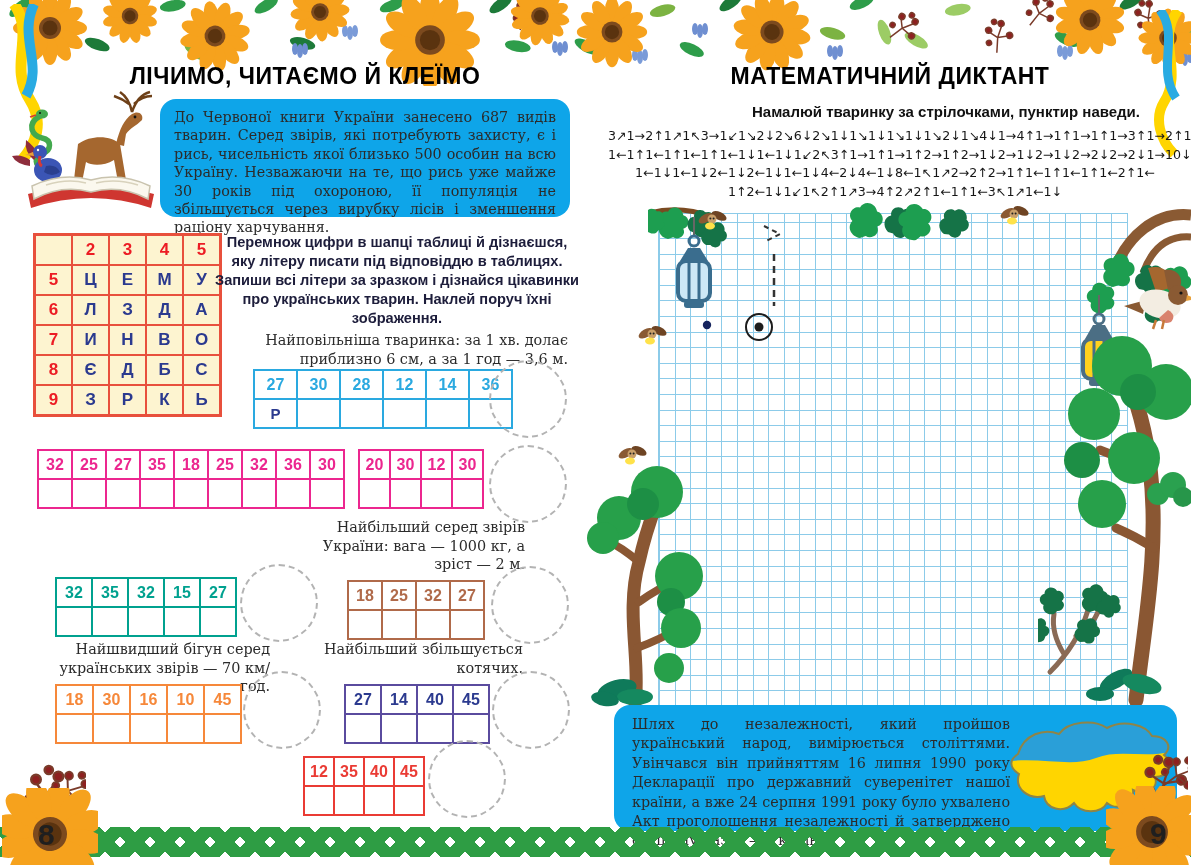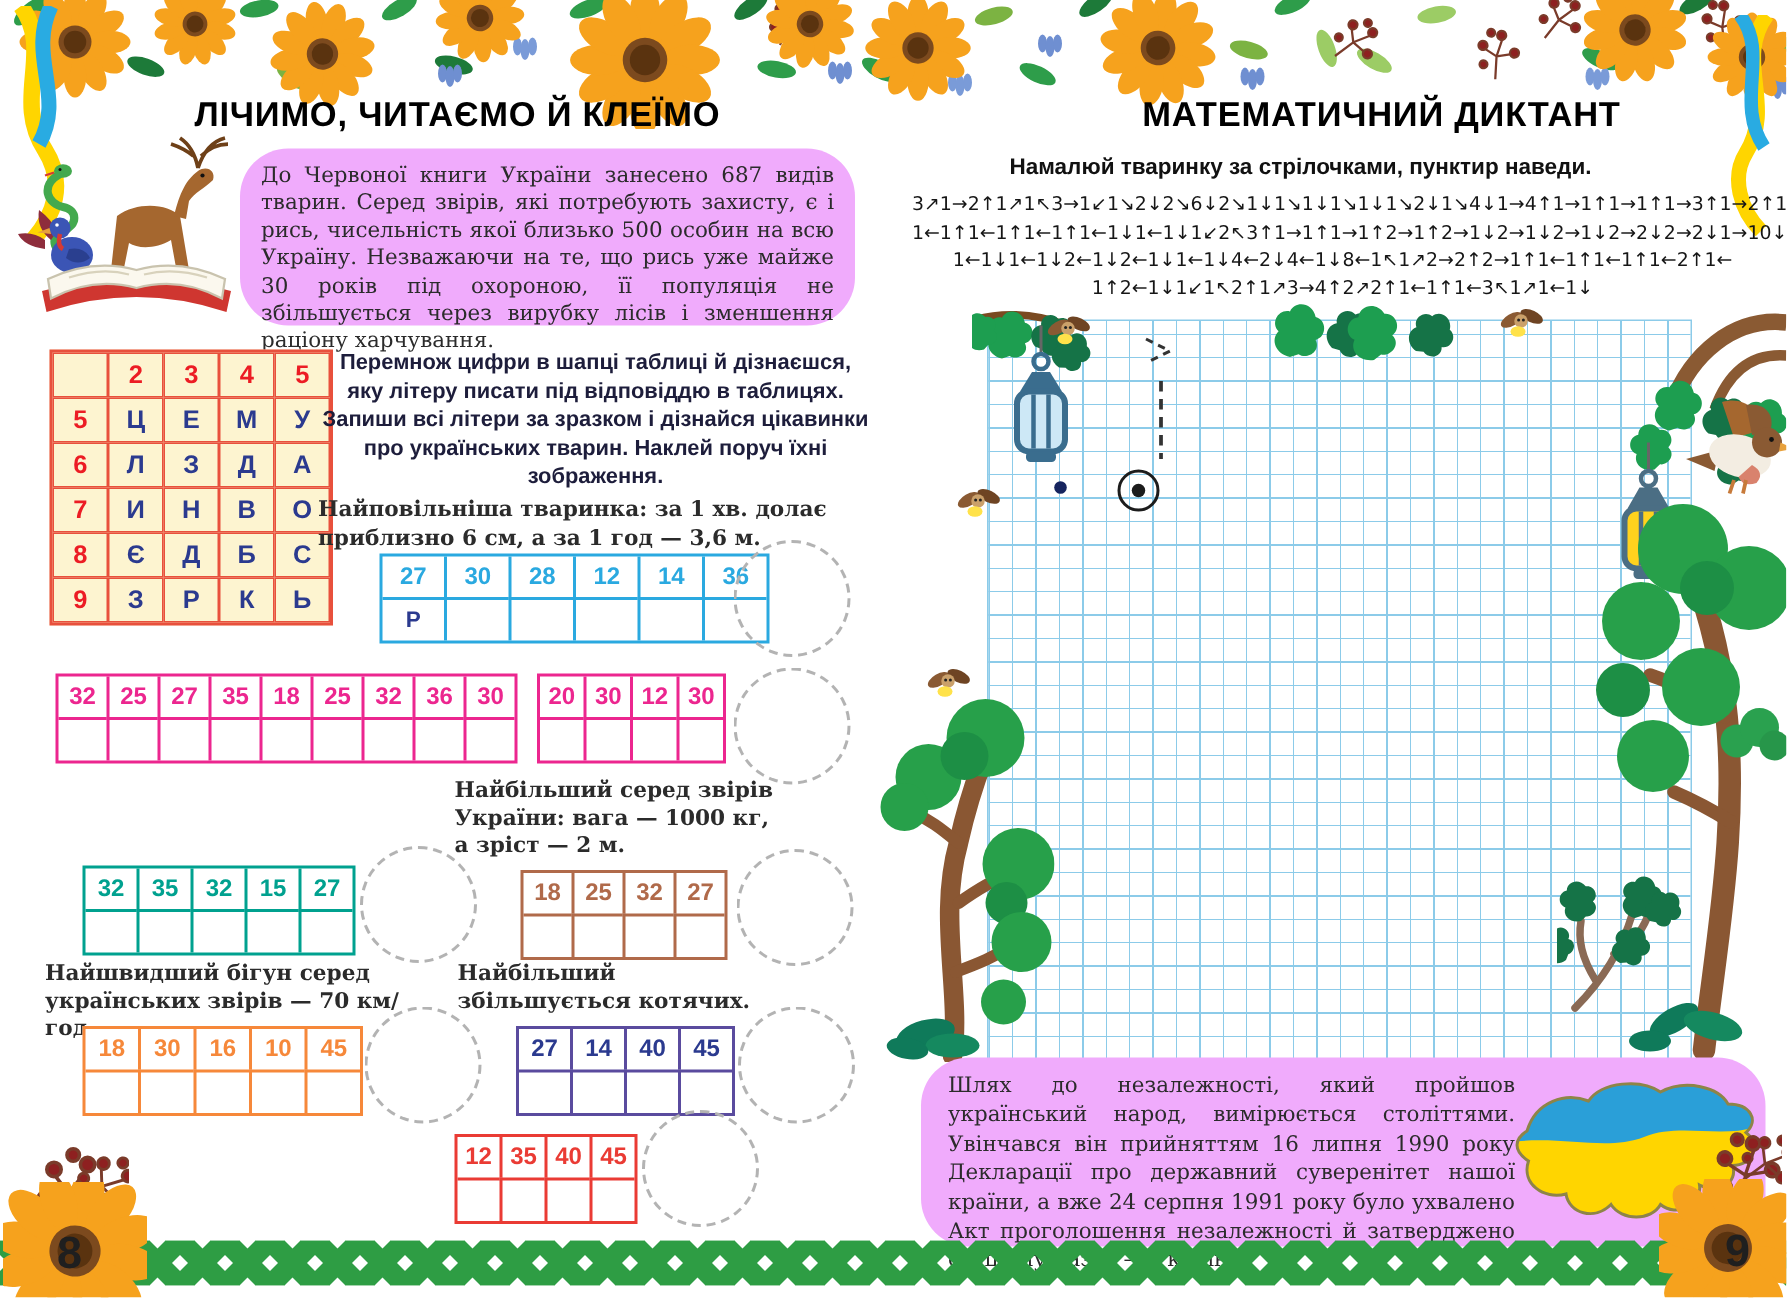--- a/index.html
+++ b/index.html
@@ -4,52 +4,52 @@
 <style>
   html,body{margin:0;padding:0;background:#fff;}
   #page{position:relative;width:1191px;height:865px;background:#fff;overflow:hidden;
         font-family:"Liberation Sans",sans-serif;}
   .dec{position:absolute;pointer-events:none;}
 
   
   .ptitle{position:absolute;font-weight:800;font-size:23px;color:#000000;text-align:center;letter-spacing:.5px;}
 
   
-  .ybox{position:absolute;background:#f0abfc;border-radius:32px;}
+  .ybox{position:absolute;background:#0ea5e9;border-radius:16px;}
   .hand{font-family:"DejaVu Serif",serif;color:#2b2b2b;}
   .intro-text{position:absolute;left:14px;top:9px;width:382px;font-size:14.3px;line-height:18.4px;text-align:justify;}
 
   
   .key-table{position:absolute;left:33px;top:233px;border:2px solid #e8503c;background:#fdf4d0;}
   .key-row{display:flex;}
   .key-row .cell{width:35px;height:28px;border:1px solid #e8503c;display:flex;align-items:center;justify-content:center;
                  font-weight:800;font-size:17px;color:#2b3a8f;}
   .key-row:first-child .cell{color:#ec1c24;}
   .key-row .cell:first-child{color:#ec1c24;}
 
   .instr{position:absolute;left:214px;top:233px;width:366px;text-align:center;font-weight:700;
          font-size:14.6px;line-height:19px;color:#1d1d3b;}
 
-  .clue{position:absolute;text-align:left;font-size:14.4px;line-height:18.6px;font-weight:bold;}
+  .clue{position:absolute;text-align:right;font-size:14.4px;line-height:18.6px;}
 
   
   .ptable{position:absolute;border:2px solid var(--c);background:#fff;}
   .prow{display:flex;border-radius:13px;}
   .prow .cell{width:var(--cw);height:27px;display:flex;align-items:center;justify-content:center;
               font-weight:800;font-size:16px;color:var(--c);border-left:2px solid var(--c);}
   .prow .cell:first-child{border-left:none;}
   .prow.blanks .cell{border-top:2px solid var(--c);color:#2b3a8f;font-size:15px;}
   .c-blue{--c:#2aa9e0;} .c-pink{--c:#ec268f;} .c-teal{--c:#00a18f;} .c-brown{--c:#b06a4a;}
   .c-orange{--c:#f6883a;} .c-purple{--c:#5a4b9e;} .c-red{--c:#ea3b34;}
   .c-purple .nums .cell{color:#2b3a8f;}
 
   .dcircle{position:absolute;width:74px;height:74px;border:2px dashed #b3b3b3;border-radius:50%;}
 
   
-  .subtitle{position:absolute;left:673px;top:103px;width:500px;text-align:left;font-weight:700;font-size:15px;color:#111;}
+  .subtitle{position:absolute;left:640px;top:103px;width:500px;text-align:right;font-weight:700;font-size:15px;color:#111;}
   .dict{position:absolute;left:608px;top:127px;width:574px;text-align:center;
         font-family:"DejaVu Sans",sans-serif;font-size:12.6px;line-height:18.5px;color:#161616;}
   .graph{position:absolute;left:658px;top:213px;width:468px;height:493px;border:1px solid #8ccbe9;
     background-image:repeating-linear-gradient(0deg,#8ccbe9 0 1px,transparent 1px 15.6px),
                      repeating-linear-gradient(90deg,#8ccbe9 0 1px,transparent 1px 15.6px);}
   .fact-text{position:absolute;left:18px;top:10px;width:378px;font-size:14.3px;line-height:19.4px;text-align:justify;}
 
   
   .ricrac{position:absolute;left:0;top:827px;width:1191px;height:30px;
     background-image:
@@ -388,21 +388,21 @@
       </div>
     <div class="prow blanks">
         <div class="cell"></div>
         <div class="cell"></div>
         <div class="cell"></div>
         <div class="cell"></div>
       </div>
   </div>
   <div class="dcircle" style="left:428px;top:740px;"></div>
 
-  <div class="ptitle" style="left:671px;top:63px;width:500px;">МАТЕМАТИЧНИЙ ДИКТАНТ</div>
+  <div class="ptitle" style="left:640px;top:63px;width:500px;">МАТЕМАТИЧНИЙ ДИКТАНТ</div>
   <div class="subtitle">Намалюй тваринку за стрілочками, пунктир наведи.</div>
 
   <div class="dict">
     <div>3↗1→2↑1↗1↖3→1↙1↘2↓2↘6↓2↘1↓1↘1↓1↘1↓1↘2↓1↘4↓1→4↑1→1↑1→1↑1→3↑1→2↑1←1↑</div>
     <div>1←1↑1←1↑1←1↑1←1↓1←1↓1↙2↖3↑1→1↑1→1↑2→1↑2→1↓2→1↓2→1↓2→2↓2→2↓1→10↓</div>
     <div>1←1↓1←1↓2←1↓2←1↓1←1↓4←2↓4←1↓8←1↖1↗2→2↑2→1↑1←1↑1←1↑1←2↑1←</div>
     <div>1↑2←1↓1↙1↖2↑1↗3→4↑2↗2↑1←1↑1←3↖1↗1←1↓</div>
   </div>
 
   <div class="graph"></div>

